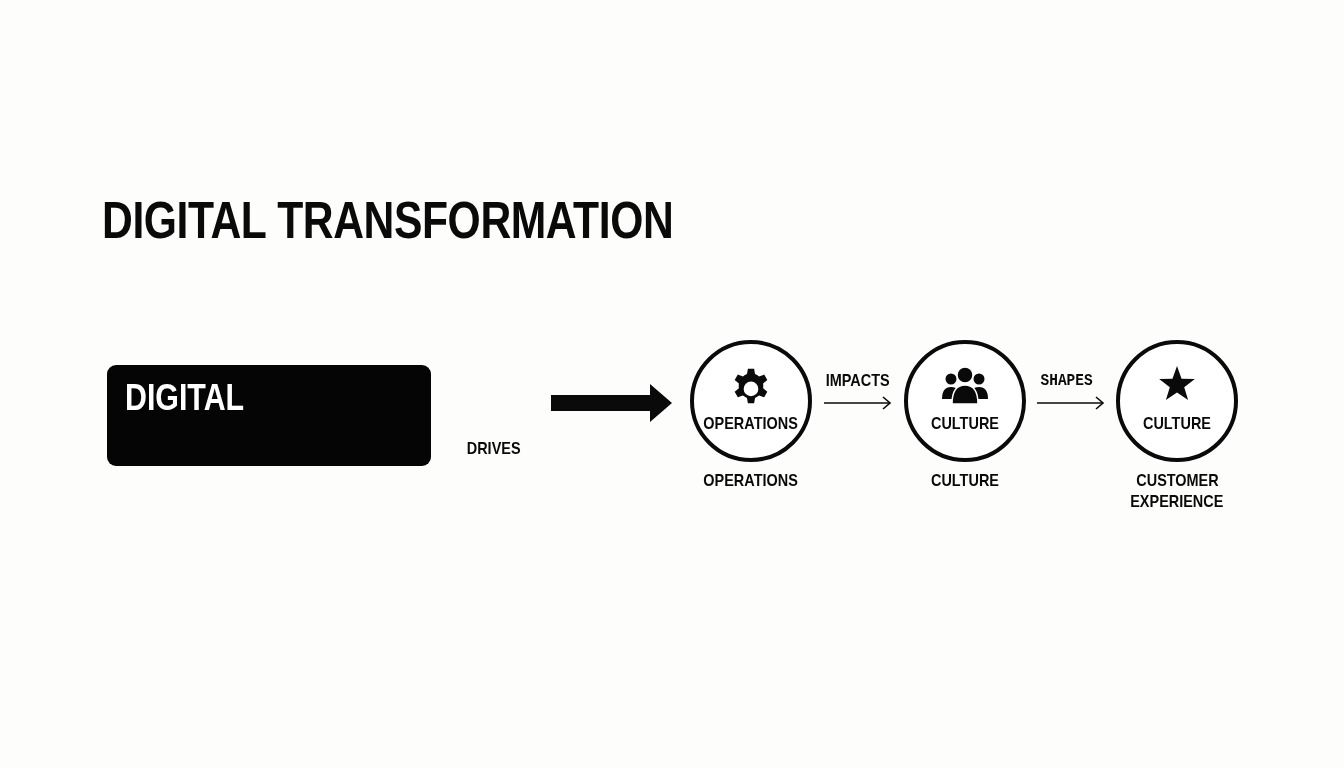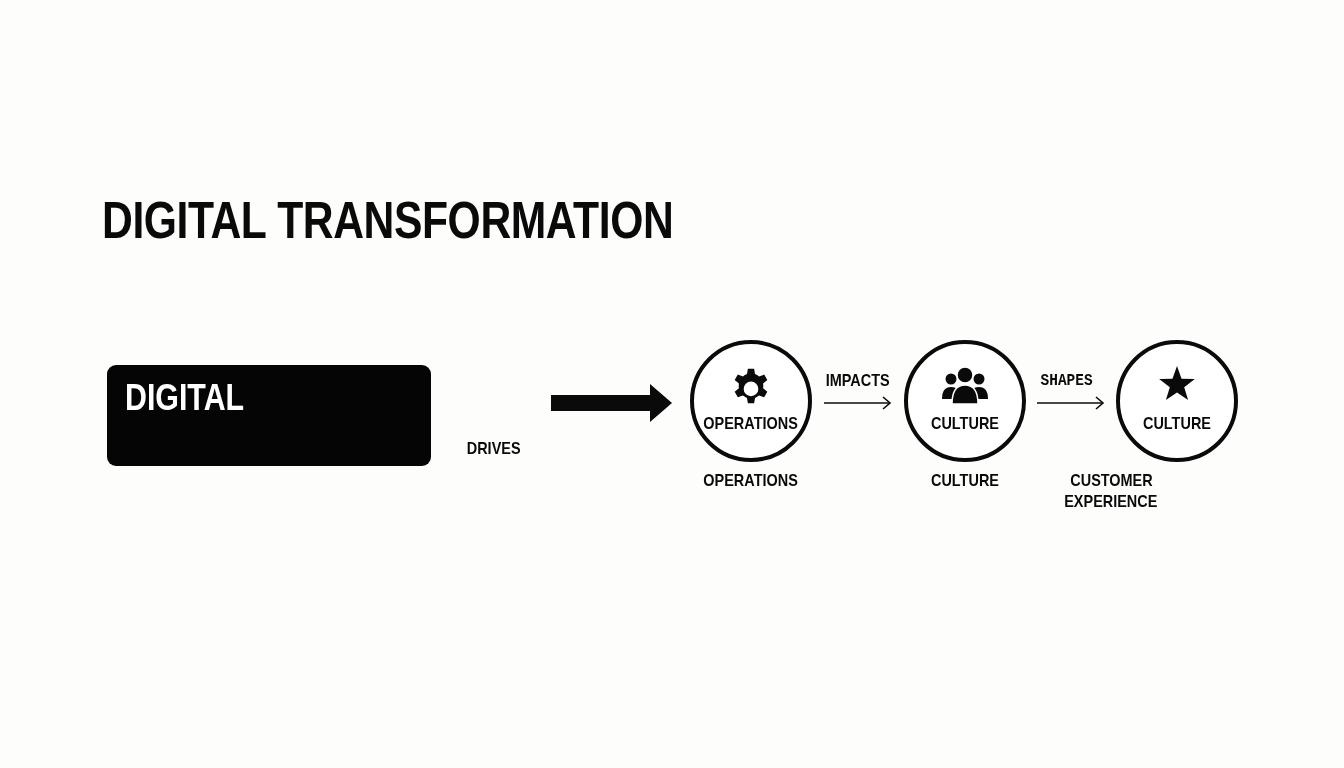--- a/index.html
+++ b/index.html
@@ -92,16 +92,16 @@
 </div>
 
 <div class="circle" style="left:1116px; top:340px;">
   <div class="icon" style="top:22px;">
     <svg width="38" height="36" viewBox="0 0 24 23">
       <polygon points="12,0 14.9,8.1 23.4,8.3 16.6,13.5 19.1,21.8 12,16.9 4.9,21.8 7.4,13.5 0.6,8.3 9.1,8.1" fill="#0a0a0a"></polygon>
     </svg>
   </div>
   <div class="inner"><span>CULTURE</span></div>
 </div>
-<div class="caption" style="left:1050px; top:470px; width:122px;">
+<div class="caption" style="left:1116px; top:470px; width:122px;">
   <span>CUSTOMER</span><br>
   <span>EXPERIENCE</span>
 </div>
 
 </body></html>

